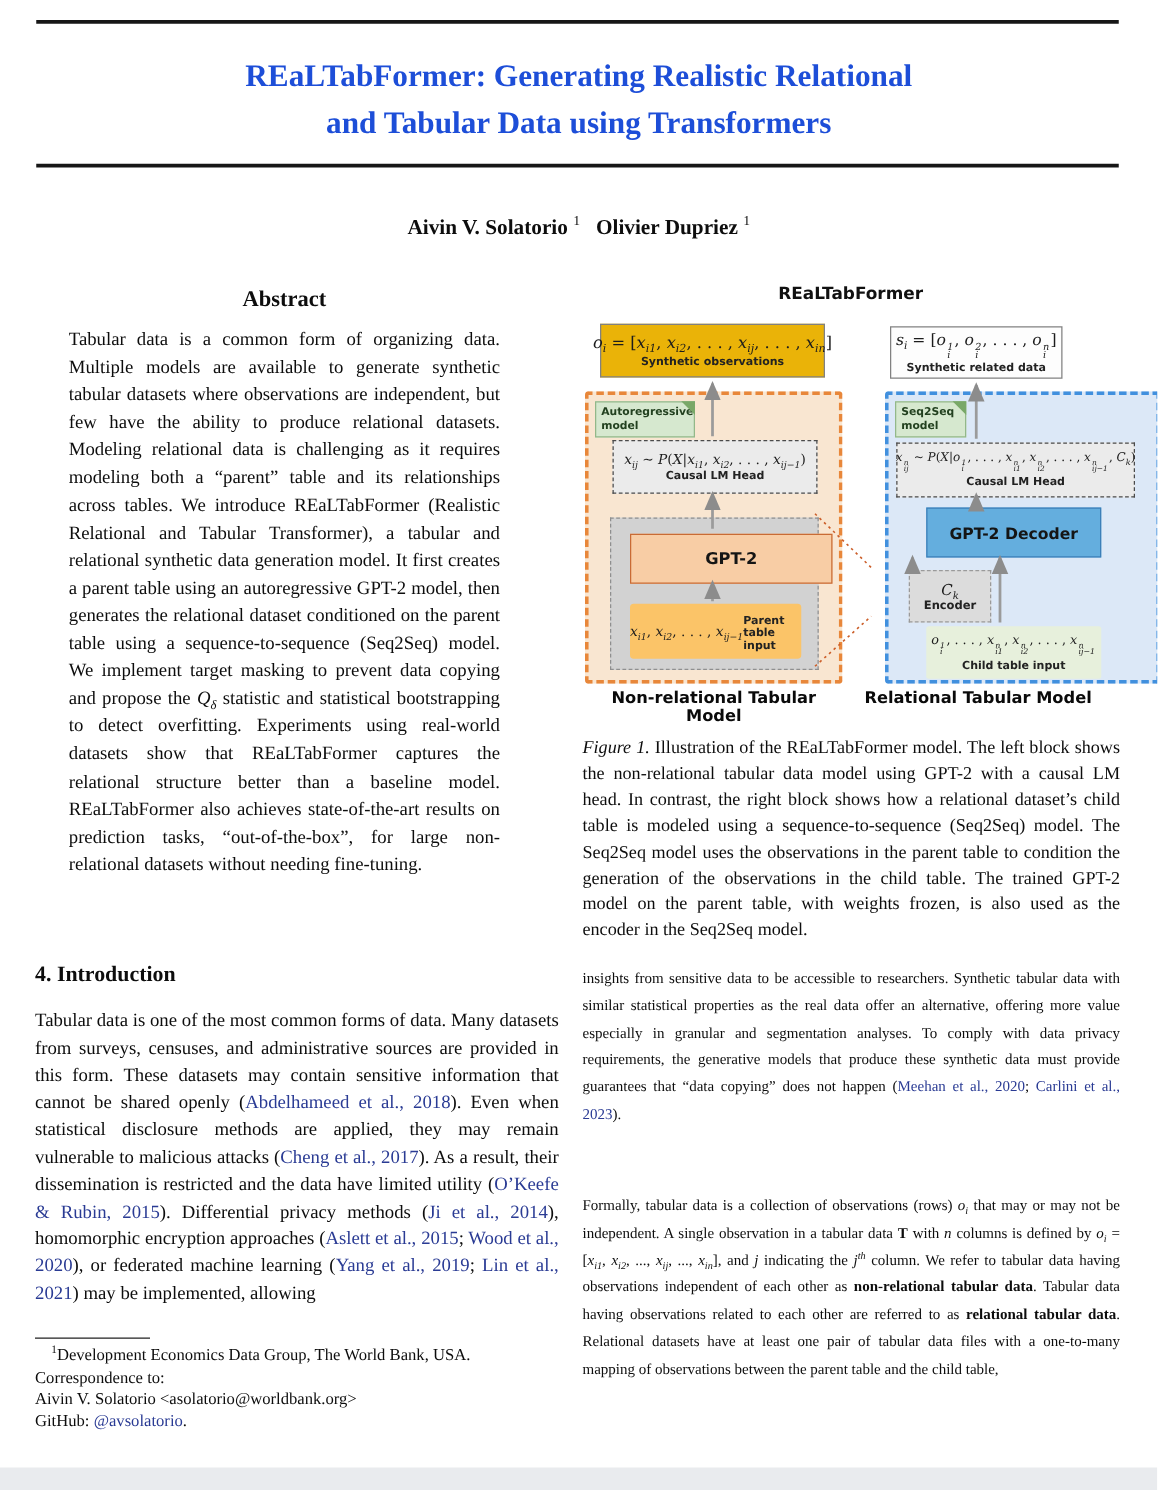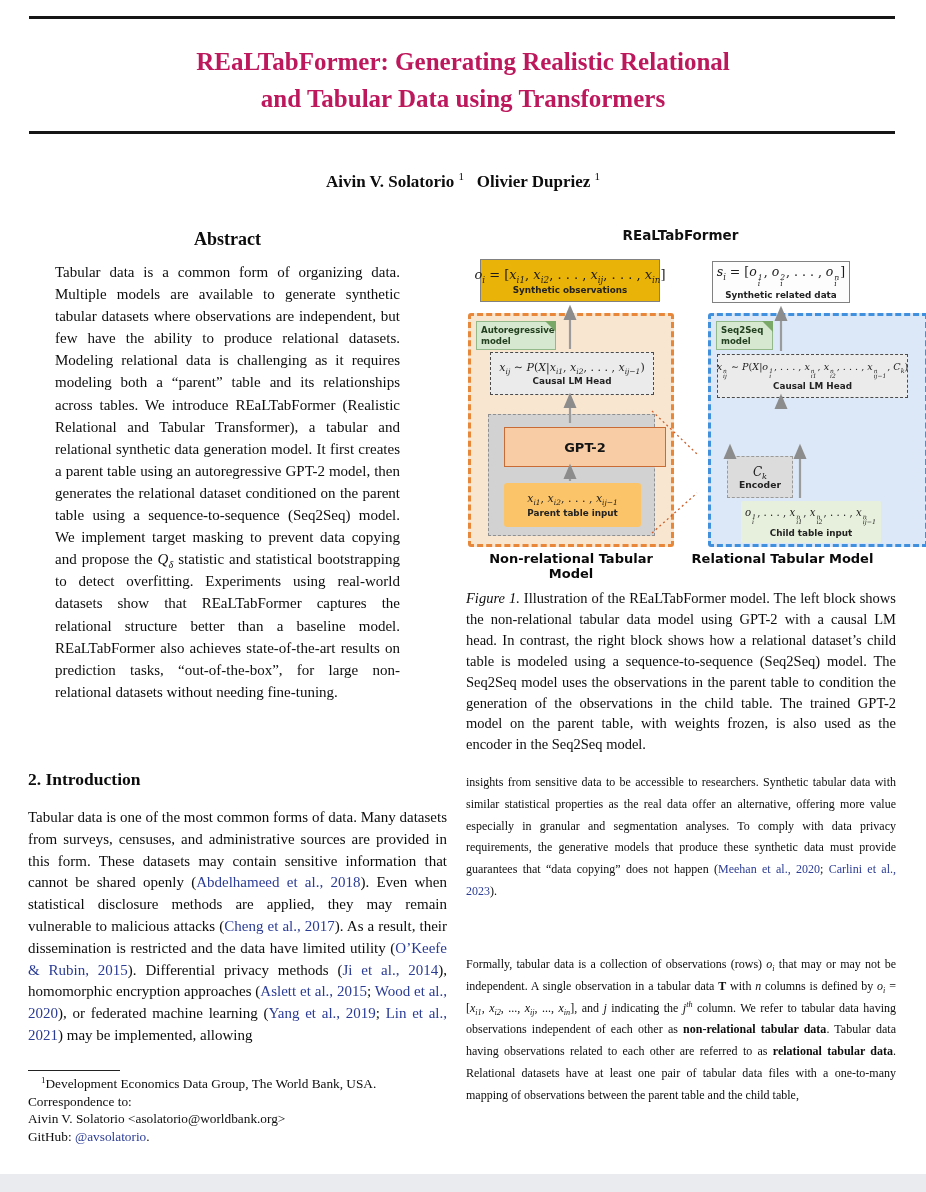--- a/index.html
+++ b/index.html
@@ -2,21 +2,21 @@
 <html style="--cite: #2a3b94; --panel_left_border: #e8873a; --panel_left_bg: #f9e6d1; --panel_right_border: #4190de; --panel_right_bg: #dce8f7; --tag_bg: #d6e8cf; --tag_border: #93b889; --tag_fold: #79a868; --gpt2_bg: #f8cda5; --gpt2_border: #c96b35; --parent_bg: #fbc468; --decoder_bg: #64aede; --decoder_border: #3c7fb8; --encoder_bg: #dcdcdc; --child_bg: #e7f0dc; --container_bg: #d2d2d2; --arrow: #9b9b9b; --connector: #cc5f2a; --bottom_bar: #e9ebee;"><head>
 <meta charset="utf-8">
 <style>
   html,body{margin:0;padding:0;background:#ffffff;}
   .page{position:relative;width:926px;height:1192px;background:#ffffff;overflow:hidden;
         font-family:"Liberation Serif","DejaVu Serif",serif;color:#0d0d0d;}
   .rule{position:absolute;left:29px;width:866px;background:#161616;}
   .rule-top{top:16px;height:3px;}
   .rule-mid{top:131px;height:2.5px;}
   .title{position:absolute;left:0;top:43px;width:100%;margin:0;text-align:center;
-         font-size:25px;line-height:37px;font-weight:700;color:#be185d;}
+         font-size:25px;line-height:37px;font-weight:700;color:#1d4ed8;}
   .authors{position:absolute;left:0;top:172px;width:100%;text-align:center;font-size:17px;white-space:pre-wrap;}
   .authors sup{font-size:11px;}
   .abstract-heading{position:absolute;left:55px;top:229px;width:345px;text-align:center;font-size:18px;font-weight:700;}
   .abstract-text{position:absolute;left:55px;top:261px;width:345px;font-size:15px;line-height:22.1px;text-align:justify;}
   .intro-heading{position:absolute;left:28px;top:769px;margin:0;font-size:17.5px;font-weight:700;}
   .intro-text{position:absolute;left:28px;top:807px;width:419px;font-size:15px;line-height:21.8px;text-align:justify;}
   .footnote-rule{position:absolute;left:28px;top:1070px;width:92px;height:1.2px;background:#222;}
   .footnote{position:absolute;left:28px;top:1075px;width:419px;font-size:13.3px;line-height:17.6px;}
   .footnote div:first-child{text-indent:13px;}
   .footnote sup{font-size:9px;}
@@ -46,21 +46,21 @@
   .causal-right{left:6px;top:38px;width:191px;height:44px;}
   .causal .formula{font-size:11px;}
   .causal-right .formula{font-size:9.6px;}
   .causal .box-label{margin-top:2px;}
   .gray-container{position:absolute;left:17px;top:98px;width:167px;height:122px;background:var(--container_bg);
                   border:1.5px dashed #8f8f8f;box-sizing:border-box;}
   .gpt2{position:absolute;left:15px;top:12px;width:162px;height:40px;background:var(--gpt2_bg);
         border:1.5px solid var(--gpt2_border);display:flex;align-items:center;justify-content:center;
         font-weight:700;font-size:13px;box-sizing:border-box;}
   .parent-input{position:absolute;left:15px;top:68px;width:137px;height:44px;background:var(--parent_bg);border-radius:3px;
-        display:flex;flex-direction:column;align-items:center;justify-content:center;box-sizing:border-box;}
+        display:flex;flex-direction:row;align-items:center;justify-content:center;box-sizing:border-box;}
   .parent-input .formula{font-size:11px;}
   .decoder{position:absolute;left:30px;top:90px;width:140px;height:40px;background:var(--decoder_bg);
         border:1.5px solid var(--decoder_border);display:flex;align-items:center;justify-content:center;
         font-weight:700;font-size:12.5px;box-sizing:border-box;}
   .encoder{position:absolute;left:16px;top:140px;width:66px;height:42px;background:var(--encoder_bg);
         border:1.4px dashed #9a9a9a;display:flex;flex-direction:column;align-items:center;justify-content:center;box-sizing:border-box;}
   .encoder .formula{font-size:12px;}
   .encoder .box-label{margin-top:0;font-size:9.2px;}
   .child-input{position:absolute;left:30px;top:185px;width:140px;height:42px;background:var(--child_bg);border-radius:2px;
         display:flex;flex-direction:column;align-items:center;justify-content:center;box-sizing:border-box;}
@@ -92,21 +92,21 @@
 
 <div class="page">
   <div class="rule rule-top"></div>
   <h1 class="title"><span>REaLTabFormer: Generating Realistic Relational</span><br><span>and Tabular Data using Transformers</span></h1>
   <div class="rule rule-mid"></div>
   <div class="authors"><span class="s-b">Aivin V. Solatorio </span><sup>1</sup><span>   </span><span class="s-b">Olivier Dupriez </span><sup>1</sup></div>
 
   <div class="abstract-heading">Abstract</div>
   <div class="abstract-text"><span>Tabular data is a common form of organizing data. Multiple models are available to generate synthetic tabular datasets where observations are independent, but few have the ability to produce relational datasets. Modeling relational data is challenging as it requires modeling both a “parent” table and its relationships across tables. We introduce REaLTabFormer (Realistic Relational and Tabular Transformer), a tabular and relational synthetic data generation model. It first creates a parent table using an autoregressive GPT-2 model, then generates the relational dataset conditioned on the parent table using a sequence-to-sequence (Seq2Seq) model. We implement target masking to prevent data copying and propose the </span><span class="s-m">Q</span><sub class="s-m">δ</sub><span> statistic and statistical bootstrapping to detect overfitting. Experiments using real-world datasets show that REaLTabFormer captures the relational structure better than a baseline model. REaLTabFormer also achieves state-of-the-art results on prediction tasks, “out-of-the-box”, for large non-relational datasets without needing fine-tuning.</span></div>
 
-  <h2 class="intro-heading">2. Introduction</h2>
+  <h2 class="intro-heading">4. Introduction</h2>
   <div class="intro-text"><span>Tabular data is one of the most common forms of data. Many datasets from surveys, censuses, and administrative sources are provided in this form. These datasets may contain sensitive information that cannot be shared openly (</span><span class="s-c">Abdelhameed et al., 2018</span><span>). Even when statistical disclosure methods are applied, they may remain vulnerable to malicious attacks (</span><span class="s-c">Cheng et al., 2017</span><span>). As a result, their dissemination is restricted and the data have limited utility (</span><span class="s-c">O’Keefe &amp; Rubin, 2015</span><span>). Differential privacy methods (</span><span class="s-c">Ji et al., 2014</span><span>), homomorphic encryption approaches (</span><span class="s-c">Aslett et al., 2015</span><span>; </span><span class="s-c">Wood et al., 2020</span><span>), or federated machine learning (</span><span class="s-c">Yang et al., 2019</span><span>; </span><span class="s-c">Lin et al., 2021</span><span>) may be implemented, allowing</span></div>
 
   <div class="footnote-rule"></div>
   <div class="footnote">
       <div><sup>1</sup><span>Development Economics Data Group, The World Bank, USA.</span></div>
       <div><span>Correspondence to:</span></div>
       <div><span>Aivin V. Solatorio &lt;asolatorio@worldbank.org&gt;</span></div>
       <div><span>GitHub: </span><span class="s-c">@avsolatorio</span><span>.</span></div>
     </div>
 
@@ -168,20 +168,21 @@
               <span>i1</span>
             </span><span>, </span><span class="s-m">x</span><span class="s-ss">
               <span>n</span>
               <span>i2</span>
             </span><span>, . . . , </span><span class="s-m">x</span><span class="s-ss">
               <span>n</span>
               <span>ij−1</span>
             </span><span>, </span><span class="s-m">C</span><sub>k</sub><span>)</span></div>
         <div class="box-label">Causal LM Head</div>
       </div>
+      <div class="decoder">GPT-2 Decoder</div>
       <div class="encoder">
         <div class="formula"><span class="s-m">C</span><sub>k</sub></div>
         <div class="box-label">Encoder</div>
       </div>
       <div class="child-input">
         <div class="formula"><span class="s-m">o</span><span class="s-ss">
               <span>1</span>
               <span>i</span>
             </span><span>, . . . , </span><span class="s-m">x</span><span class="s-ss">
               <span>n</span>

